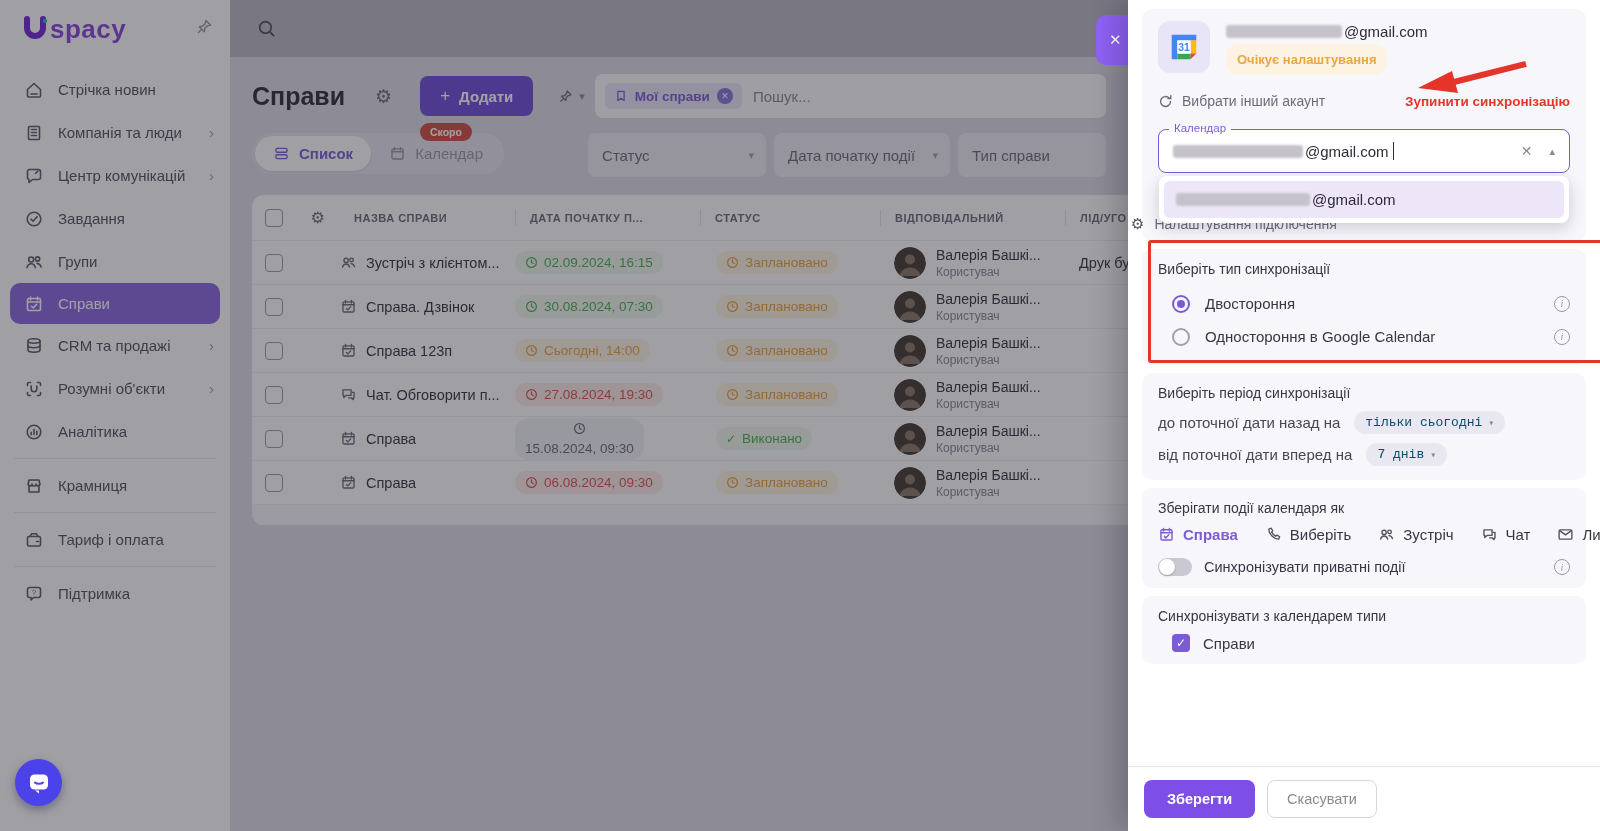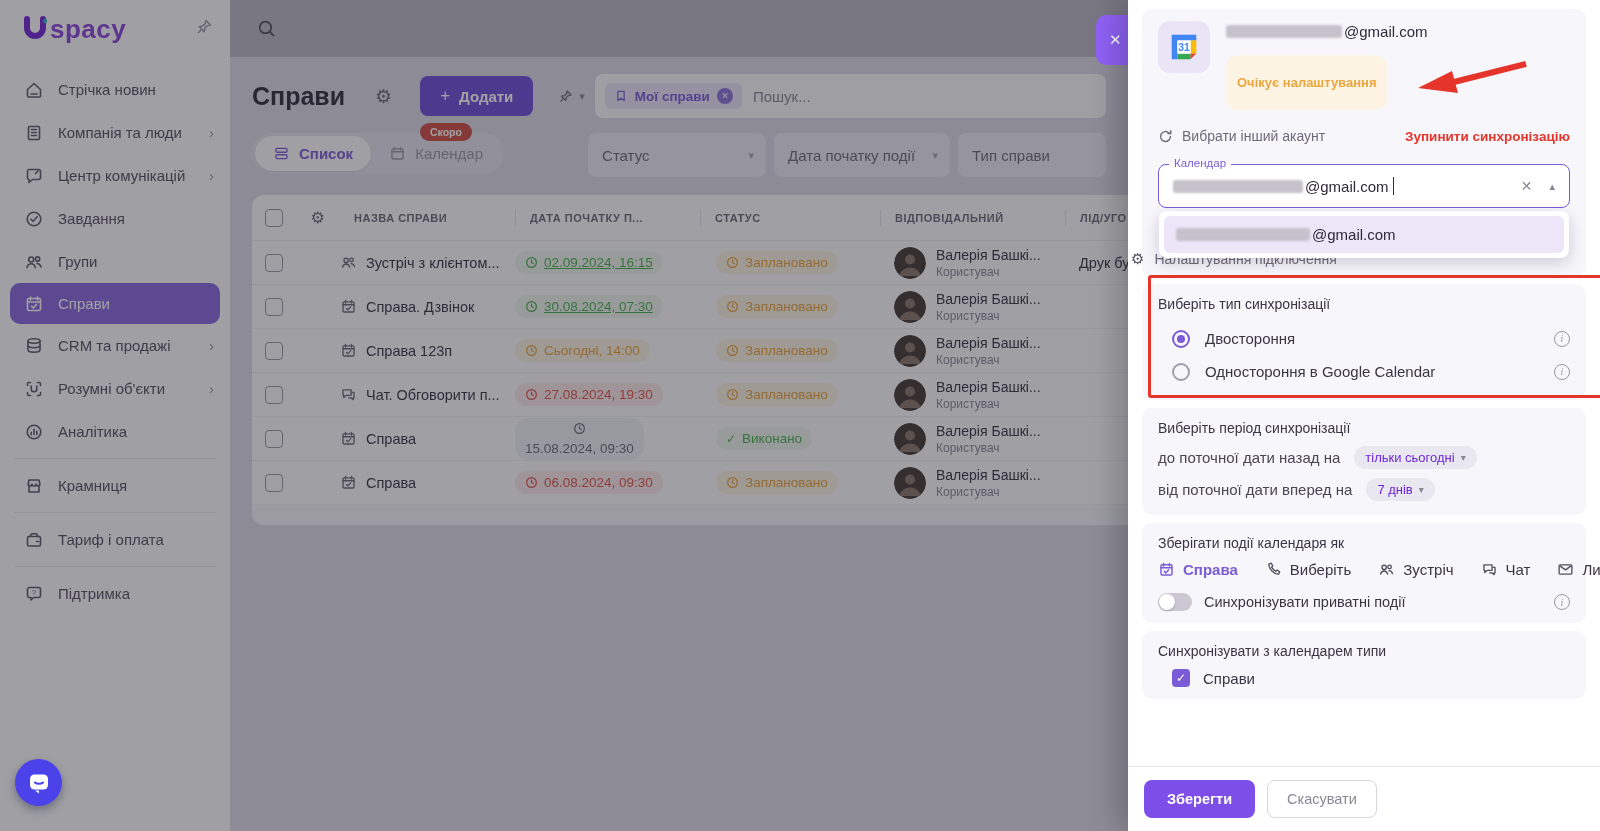--- a/index.html
+++ b/index.html
@@ -63,21 +63,21 @@
   .t-head { height:46px; border-bottom:1px solid #eceaf1; color:#6f6a7a; font-size:11px; font-weight:700; letter-spacing:.5px; }
   .hcell { padding-left:14px; border-left:1px solid #e2dfe9; line-height:16px; white-space:nowrap; overflow:hidden; }
   .hcell.first { border-left:none; padding-left:14px; }
   .t-gear { text-align:center; color:#6f6a7a; font-size:16px; cursor:pointer; }
   .cb { width:18px; height:18px; border:1.6px solid #9b97a5; border-radius:4px; background:#fdfdfe; margin:0 auto; cursor:pointer; }
   .t-row { height:44px; border-bottom:1px solid #f0eef4; cursor:pointer; }
   .name-cell { display:flex; align-items:center; gap:9px; padding-left:0; color:#3a3542; font-size:14.5px; white-space:nowrap; overflow:hidden; }
   .name-cell .icn { width:17px; height:17px; color:#6f6a7a; }
   .pill { display:inline-flex; align-items:center; gap:6px; padding:4px 10px; border-radius:14px; font-size:13.5px; white-space:nowrap; }
   .date-cell { padding-left:0; } .status-cell { padding-left:16px; }
-  .d-green { color:#4caf50; background:#eef6ee;text-decoration:underline; } .d-orange { color:#e8a23d; background:#fdf3e3; }
+  .d-green { color:#4caf50; background:#eef6ee; } .d-orange { color:#e8a23d; background:#fdf3e3; }
   .d-red { color:#e0524c; background:#fceae9; } .d-gray { color:#6f6a7a; background:#f0eff4;flex-direction:column; }
   .s-planned { color:#e8a23d; background:#fdf3e3; } .s-done { color:#4caf50; background:#eef6ee; }
   .s-done::before { content:"✓"; font-size:12px; }
   .pill .icn { width:13px; height:13px; }
   .resp-cell { display:flex; align-items:center; gap:10px; padding-left:14px; overflow:hidden; }
   .avatar { width:32px; height:32px; border-radius:50%; flex:none; overflow:hidden; }
   .r-name { font-size:14px; color:#3a3542; white-space:nowrap; }
   .r-role { font-size:12px; color:#8b8794; margin-top:1px; }
   .lead-cell { font-size:14.5px; color:#3a3542; padding-left:14px; white-space:nowrap; }
   .t-footstrip { height:20px; background:#f5f4f8; }
@@ -91,21 +91,21 @@
   .panel { position:absolute; left:1128px; top:0; width:472px; height:831px; background:#fff; z-index:4; box-shadow:-10px 0 26px rgba(10,8,20,.22); display:flex; flex-direction:column; }
   .p-head { padding:15px 24px 13px; font-size:19px; font-weight:700; color:#2b2733; border-bottom:1px solid #eae8f0; flex:none; }
   .p-body { flex:1; padding:9px 14px 0; overflow:hidden; position:relative; }
   .p-card { background:#f7f6fb; border-radius:10px; padding:12px 16px; margin-bottom:8px; position:relative; }
   .p-card-title { font-size:14px; color:#3a3542; margin-bottom:10px; }
 
   .gcal-row { display:flex; gap:16px; align-items:flex-start; }
   .gcal-box { width:52px; height:52px; border-radius:12px; background:#e9e5f6; display:flex; align-items:center; justify-content:center; flex:none; }
   .acct-email { display:flex; align-items:center; gap:2px; font-size:15px; color:#2f2b38; margin-top:2px; }
   .redact { display:inline-block; height:13px; border-radius:3px; background:#c6c2cb; filter:blur(1.2px); }
-  .badge-wait { margin-top:15px; display:inline-block; background:#fdf3e3; color:#eba63f; font-size:13px; font-weight:600; padding:20px 11px; border-radius:12px; }
+  .badge-wait { margin-top:4px; display:inline-block; background:#fdf3e3; color:#eba63f; font-size:13px; font-weight:600; padding:8px 11px; border-radius:12px; }
   .acct-row2 { display:flex; justify-content:space-between; align-items:center; margin-top:18px; }
   .change-acct { color:#6f6a7a; font-size:14px; display:flex; gap:9px; align-items:center; cursor:pointer; }
   .change-acct .icn { width:15px; height:15px; }
   .stop-sync { color:#e5352b; font-size:13.5px; font-weight:600; cursor:pointer; }
 
   .select-wrap { margin-top:20px; position:relative; height:98px; }
   .cal-select { position:relative; height:44px; background:#fff; border:1.5px solid #7b5cd6; border-radius:8px; display:flex; align-items:center; padding:0 14px; }
   .cal-label { position:absolute; top:-8px; left:10px; background:linear-gradient(180deg,#f7f6fb 52%,#fff 48%); padding:0 5px; font-size:11.5px; color:#7b5cd6; }
   .sel-text { display:flex; align-items:center; gap:2px; font-size:15px; color:#2f2b38; }
   .cursor { width:1.5px; height:18px; background:#2f2b38; margin-left:2px; }
@@ -121,21 +121,21 @@
 
   .radio-row { display:flex; align-items:center; height:33px; padding-left:14px; }
   .radio { width:18px; height:18px; border:2px solid #a29eac; border-radius:50%; position:relative; flex:none; cursor:pointer; }
   .radio.sel { border-color:#7b5cd6; }
   .radio.sel::after { content:""; position:absolute; left:3px; top:3px; width:8px; height:8px; border-radius:50%; background:#7b5cd6; }
   .radio-label { margin-left:15px; font-size:15px; color:#3a3542; }
   .info { margin-left:auto; width:16px; height:16px; border:1.3px solid #9b97a5; border-radius:50%; color:#9b97a5; font-size:10px; font-style:italic; font-family:"Liberation Serif",serif; display:flex; align-items:center; justify-content:center; cursor:pointer; flex:none; }
   .info::before { content:"i"; }
 
   .p-row { display:flex; align-items:center; margin-bottom:9px; font-size:15px; color:#4a4553; }
-  .p-chip { margin-left:14px; background:#e9e7f0; border-radius:12px; padding:4px 11px; font-size:13px; color:#6d28d9; display:flex; gap:6px; align-items:center; cursor:pointer; }
+  .p-chip { margin-left:14px; background:#e9e7f0; border-radius:12px; padding:4px 11px; font-size:13px; color:#0c4a6e; display:flex; gap:6px; align-items:center; cursor:pointer;font-family:Liberation Mono, monospace; }
   .p-chip::after { content:"▾"; font-size:10px; color:#8b8794; }
 
   .sa-row { display:flex; gap:27px; margin-top:2px; }
   .sa-opt { display:flex; gap:8px; align-items:center; font-size:15px; color:#3a3542; cursor:pointer; }
   .sa-opt .icn { width:17px; height:17px; color:#55505f; }
   .sa-opt.sel { color:#7b5cd6; font-weight:700; }
   .sa-opt.sel .icn { color:#7b5cd6; }
   .toggle-row { display:flex; align-items:center; margin-top:15px; }
   .toggle { width:34px; height:18px; border-radius:9px; background:#cbc8d4; position:relative; flex:none; cursor:pointer; }
   .toggle::before { content:""; position:absolute; left:1px; top:1px; width:16px; height:16px; border-radius:50%; background:#fff; box-shadow:0 1px 2px rgba(0,0,0,.25); }

